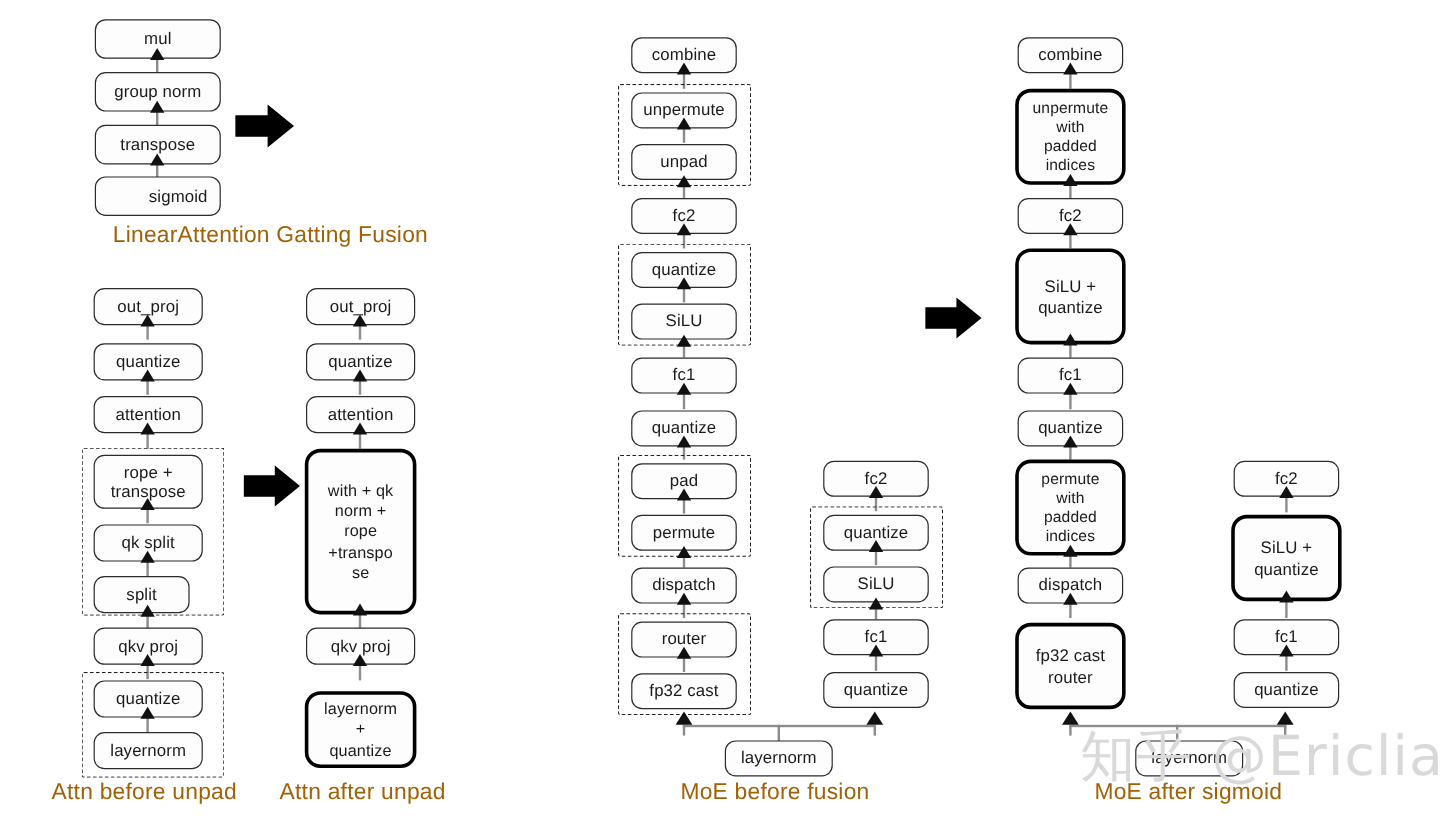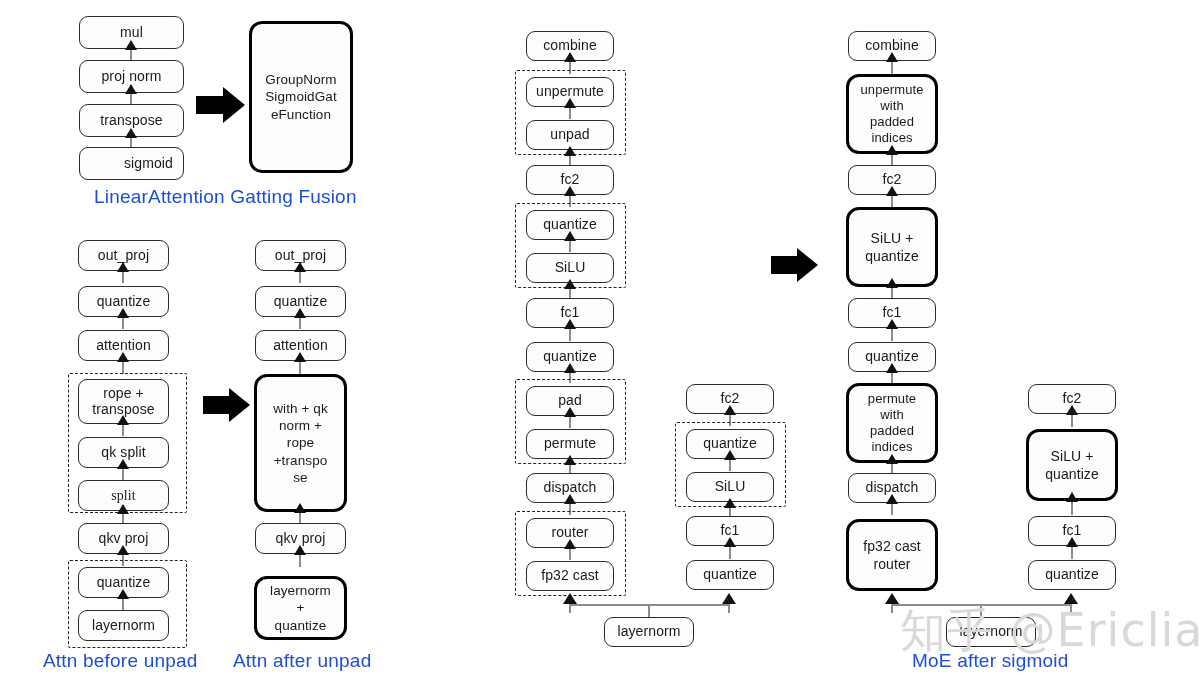--- a/index.html
+++ b/index.html
@@ -55,21 +55,21 @@
     border-left:7px solid transparent;
     border-right:7px solid transparent;
     border-bottom:11px solid #111;
   }
   
   .fatarrow{position:absolute;}
   .fatarrow svg{display:block;}
   
   .caption{
     position:absolute;
-    color:#1d4ed8;
+    color:#a16207;
     font-size:19px;
     white-space:nowrap;
     letter-spacing:.2px;
   }
   
   .watermark{
     position:absolute;
     color:#d9d9d9;
     font-size:46px;
     letter-spacing:1px;
@@ -81,41 +81,38 @@
 </head>
 <body>
 
 <div id="canvas">
 
   <div class="node" style="left:79px;top:16px;width:105px;height:33px;">mul</div>
   <div class="conn" style="left:130px;top:49px;height:13px;">
       <span class="head"></span>
     </div>
 
-  <div class="node" style="left:79px;top:60px;width:105px;height:33px;">proj norm</div>
+  <div class="node" style="left:79px;top:60px;width:105px;height:33px;">group norm</div>
   <div class="conn" style="left:130px;top:93px;height:13px;">
       <span class="head"></span>
     </div>
 
   <div class="node" style="left:79px;top:104px;width:105px;height:33px;">transpose</div>
   <div class="conn" style="left:130px;top:137px;height:13px;">
       <span class="head"></span>
     </div>
 
   <div class="node" style="left:79px;top:147px;width:105px;height:33px;padding-left:37px;">sigmoid</div>
 
   <div class="fatarrow" style="left:196px;top:85px;">
     <svg width="50" height="40" viewBox="0 0 50 40">
       <polygon points="0,11 27,11 27,2 49,20 27,38 27,29 0,29" fill="#000"></polygon>
     </svg>
   </div>
 
-  <div class="node bold" style="left:249px;top:21px;width:104px;height:152px;font-size:13.5px;line-height:1.3;">GroupNorm
-SigmoidGat
-eFunction</div>
 
   <div class="caption" style="left:94px;top:186px;">LinearAttention Gatting Fusion</div>
 
   <div class="node" style="left:78px;top:240px;width:91px;height:31px;">out_proj</div>
   <div class="conn" style="left:122px;top:271px;height:12px;">
       <span class="head"></span>
     </div>
 
   <div class="node" style="left:78px;top:286px;width:91px;height:31px;">quantize</div>
   <div class="conn" style="left:122px;top:317px;height:12px;">
@@ -133,21 +130,21 @@
 transpose</div>
   <div class="conn" style="left:122px;top:424px;height:12px;">
       <span class="head"></span>
     </div>
 
   <div class="node" style="left:78px;top:437px;width:91px;height:31px;">qk split</div>
   <div class="conn" style="left:122px;top:468px;height:12px;">
       <span class="head"></span>
     </div>
 
-  <div class="node" style="left:78px;top:480px;width:91px;height:31px;font-family:Liberation Serif, serif;">split</div>
+  <div class="node" style="left:78px;top:480px;width:80px;height:31px;">split</div>
   <div class="conn" style="left:122px;top:513px;height:11px;">
       <span class="head"></span>
     </div>
 
   <div class="node" style="left:78px;top:523px;width:91px;height:31px;">qkv proj</div>
   <div class="conn" style="left:122px;top:554px;height:12px;">
       <span class="head"></span>
     </div>
 
   <div class="group" style="left:68px;top:560px;width:119px;height:88px;"></div>
@@ -289,20 +286,21 @@
   <div class="bracket" style="left:569px;top:604px;width:161px;height:14px;">
     <span class="hbar"></span>
     <span class="up" style="left:0px;height:9px;"></span>
     <span class="up" style="left:159px;height:9px;"></span>
     <span class="stem" style="left:79px;top:0px;height:14px;"></span>
     <span class="arrow" style="left:-6px;top:-11px;"></span>
     <span class="arrow" style="left:153px;top:-11px;"></span>
   </div>
   <div class="node" style="left:604px;top:617px;width:90px;height:30px;">layernorm</div>
 
+  <div class="caption" style="left:567px;top:650px;">MoE before fusion</div>
 
   <div class="fatarrow" style="left:771px;top:246px;">
     <svg width="48" height="38" viewBox="0 0 48 38">
       <polygon points="0,10 26,10 26,2 47,19 26,36 26,28 0,28" fill="#000"></polygon>
     </svg>
   </div>
 
   <div class="node" style="left:848px;top:31px;width:88px;height:30px;">combine</div>
   <div class="conn" style="left:891px;top:61px;height:13px;">
       <span class="head"></span>

